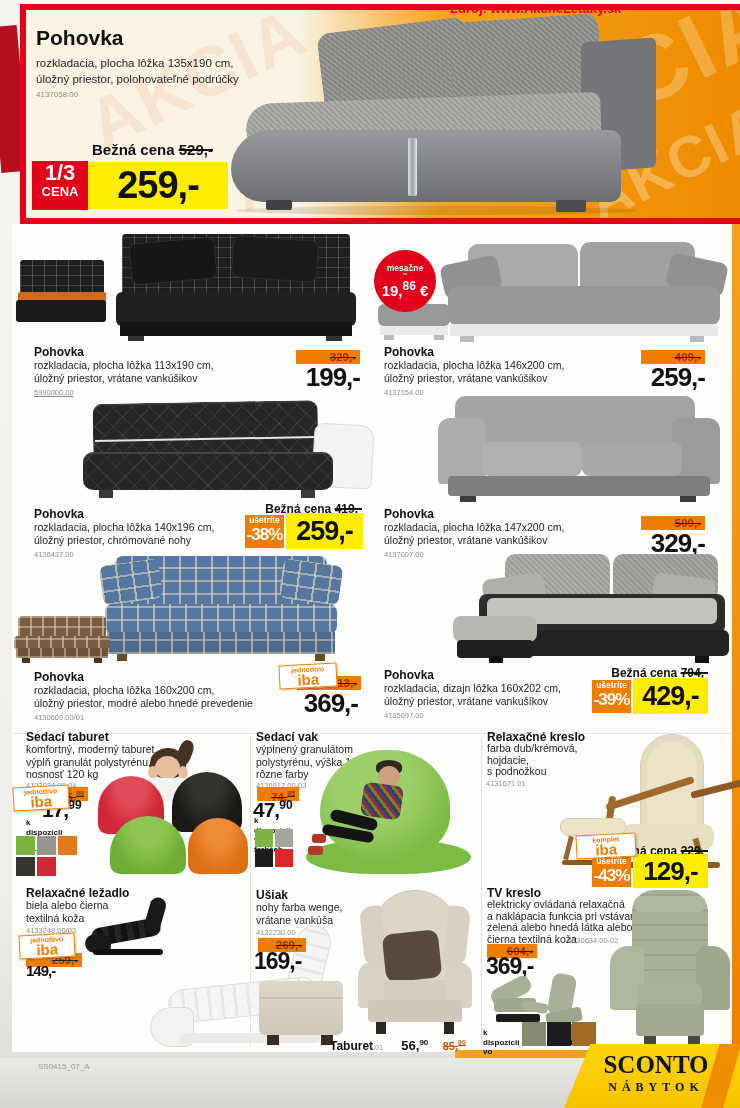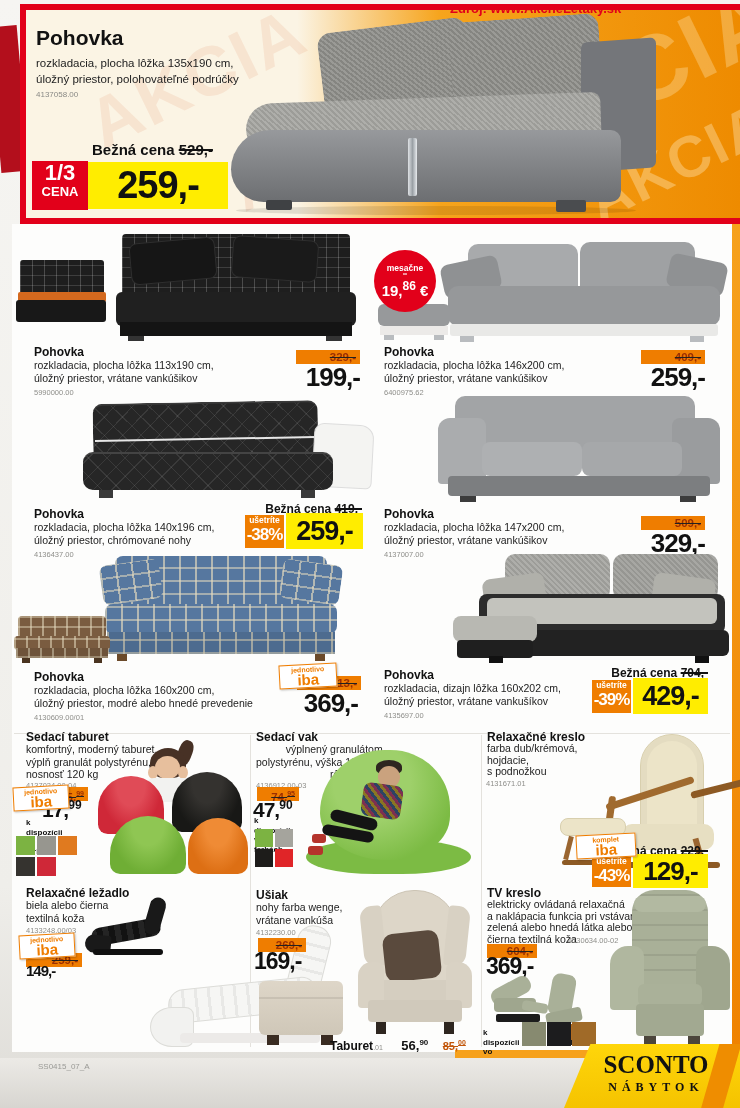--- a/index.html
+++ b/index.html
@@ -147,21 +147,21 @@
     <div class="pc" style="left:16px;top:252px;width:92px;height:86px;">
       <div class="pc blkpat" style="left:4px;top:8px;width:84px;height:36px;border-radius:3px;"></div>
       <div class="pc" style="left:2px;top:40px;width:88px;height:10px;background:#d4691e;border-radius:2px;"></div>
       <div class="pc" style="left:0;top:48px;width:90px;height:22px;background:#181818;border-radius:3px;"></div>
     </div>
     <div class="pname" style="left:34px;top:345px;">Pohovka</div>
     <div class="pdesc" style="left:34px;top:359px;">
       <div>rozkladacia, plocha lôžka 113x190 cm,</div>
         <div>úložný priestor, vrátane vankúšikov</div>
     </div>
-    <div class="pitem" style="left:34px;top:388px;">5990000.00</div>
+    <div class="pitem" style="left:34px;top:388px;text-decoration:underline;">5990000.00</div>
     <div class="strip" style="left:296px;top:350px;width:64px;"><s>329,-</s></div>
     <div class="bigp" style="left:268px;top:362px;width:92px;">199,-</div>
   </div>
 
   <div class="prod">
     <div class="mes">
       <div class="m1">mesačne</div>
       <div class="m2">**</div>
       <div class="m3"><span>19,</span><sup>86</sup> <span>€</span></div>
     </div>
@@ -179,21 +179,21 @@
       <div class="pc" style="left:0;top:4px;width:72px;height:22px;background:#97999b;border-radius:6px;"></div>
       <div class="pc" style="left:2px;top:26px;width:68px;height:9px;background:#eceae8;"></div>
       <div class="pc" style="left:6px;top:35px;width:10px;height:5px;background:#b9bcbf;"></div>
       <div class="pc" style="left:56px;top:35px;width:10px;height:5px;background:#b9bcbf;"></div>
     </div>
     <div class="pname" style="left:384px;top:345px;">Pohovka</div>
     <div class="pdesc" style="left:384px;top:359px;">
       <div>rozkladacia, plocha lôžka 146x200 cm,</div>
         <div>úložný priestor, vrátane vankúšikov</div>
     </div>
-    <div class="pitem" style="left:384px;top:388px;">6400975.62</div>
+    <div class="pitem" style="left:384px;top:388px;">4137154.00</div>
     <div class="strip" style="left:641px;top:350px;width:64px;"><s>409,-</s></div>
     <div class="bigp" style="left:613px;top:362px;width:92px;">259,-</div>
   </div>
 
   <div class="prod">
     <div class="pc" style="left:75px;top:396px;width:270px;height:108px;">
       <div class="pc quilt" style="left:18px;top:6px;width:225px;height:58px;border-radius:10px 10px 4px 4px;border-top:2px solid #3a3a3a;transform:rotate(-1deg);"></div>
       <div class="pc" style="left:20px;top:42px;width:220px;height:2px;background:#e6e6e6;transform:rotate(-1deg);"></div>
       <div class="pc" style="left:238px;top:28px;width:60px;height:64px;background:#f4f4f2;border:1px solid #ddd;border-radius:10px 14px 6px 6px;transform:rotate(3deg);"></div>
       <div class="pc quilt" style="left:8px;top:56px;width:250px;height:38px;border-radius:10px;border-top:2px solid #444;"></div>
@@ -336,21 +336,21 @@
       <div class="pc" style="left:56px;top:30px;width:46px;height:24px;background:#f2f2f0;border-radius:8px;"></div>
       <div class="pc" style="left:8px;top:28px;width:66px;height:58px;background:radial-gradient(ellipse at 50% 16%,#e04b57 0 30%,#cf2838 65%);border-radius:34px 34px 10px 10px;"></div>
       <div class="pc" style="left:82px;top:24px;width:70px;height:60px;background:radial-gradient(ellipse at 50% 16%,#34322f 30%,#181816 70%);border-radius:36px 36px 10px 10px;"></div>
       <div class="pc" style="left:20px;top:68px;width:76px;height:58px;background:radial-gradient(ellipse at 50% 14%,#8fc653 30%,#6fae35 70%);border-radius:38px 38px 10px 10px;"></div>
       <div class="pc" style="left:98px;top:70px;width:60px;height:56px;background:radial-gradient(ellipse at 50% 14%,#ef8b35 30%,#dd6f14 70%);border-radius:30px 30px 10px 10px;"></div>
     </div>
   </div>
 
   <div class="prod">
     <div class="pname" style="left:256px;top:730px;">Sedací vak</div>
-    <div class="pdesc" style="left:256px;top:743px;line-height:12.5px;text-align:right;">
+    <div class="pdesc" style="left:256px;top:743px;line-height:12.5px;">
       <div>výplnený granulátom</div>
         <div>polystyrénu, výška 120 cm,</div>
         <div>rôzne farby</div>
     </div>
     <div class="pitem" style="left:256px;top:781px;">4136912.00-03</div>
     <div class="strip" style="left:257px;top:787px;width:42px;">
       <s><span>74,</span><sup>95</sup></s>
     </div>
     <div class="midp" style="left:253px;top:798px;">
       <span>47,</span><sup>90</sup>

